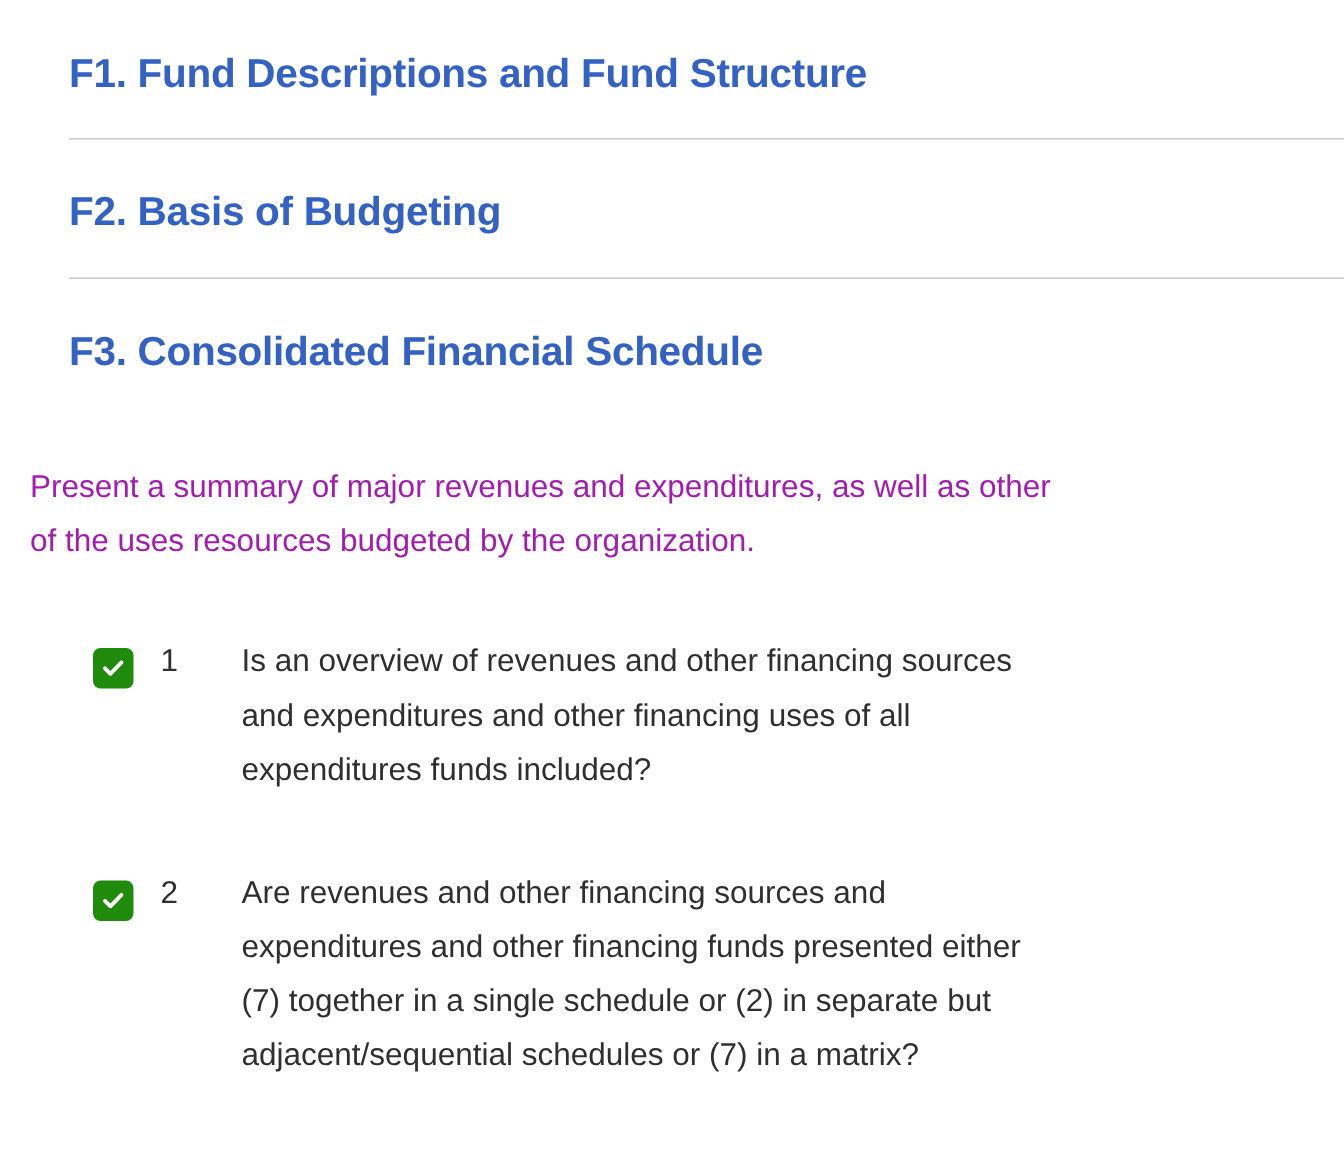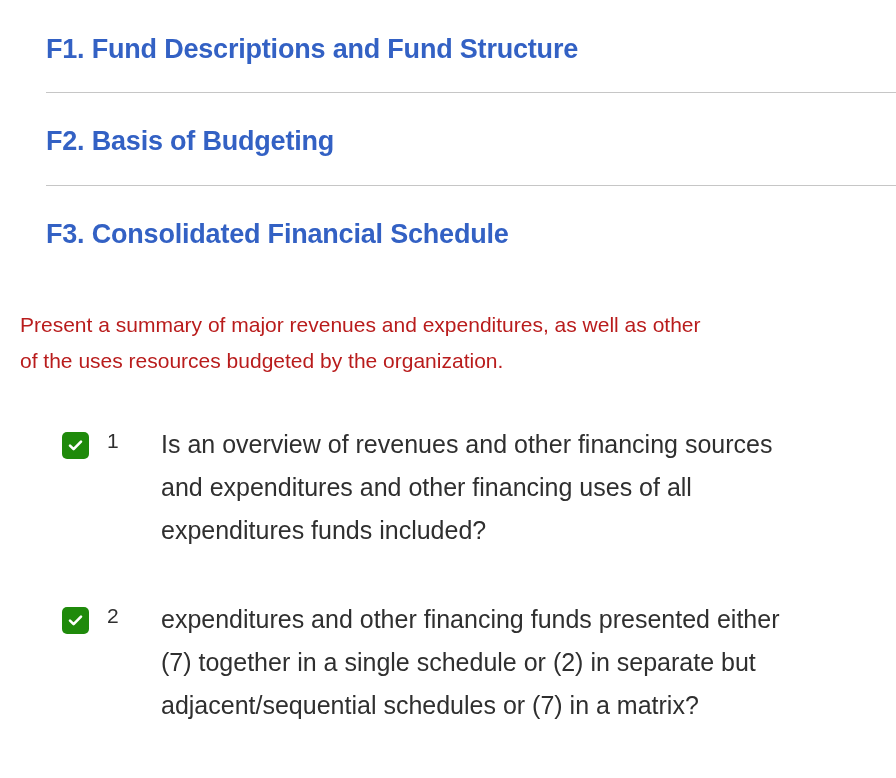--- a/index.html
+++ b/index.html
@@ -44,21 +44,21 @@
     background: #c6c6c6;
     margin-left: 46px;
     margin-right: -40px;
     margin-top: 27px;
   }
 
   
   .intro {
     margin: 0;
     padding: 57px 0 0 20px;
-    color: #b91c1c;
+    color: #a21caf;
     font-size: 21px;
     line-height: 1.72;
     white-space: nowrap;
   }
   .intro-line { display: block; }
 
   
   .questions {
     padding-top: 44px;
   }
@@ -90,21 +90,21 @@
     flex: 0 0 auto;
     padding-left: 18px;
     box-sizing: border-box;
     color: #2f2f2f;
     font-size: 21px;
     line-height: 1.72;
   }
 
   .q-text {
     color: #2f2f2f;
-    font-size: 25px;
+    font-size: 21px;
     line-height: 1.72;
     max-width: 690px;
   }
   .q-line { display: block; white-space: nowrap; }
 </style>
 </head>
 <body>
 
 <div class="page">
 
@@ -144,20 +144,21 @@
     </div>
 
     <div class="question-row">
       <span class="checkbox">
         <svg width="17" height="17" viewBox="0 0 17 17">
           <path d="M3 8.6 L6.6 12.2 L14 4.6" fill="none" stroke="#ffffff" stroke-width="2.6" stroke-linecap="round" stroke-linejoin="round"></path>
         </svg>
       </span>
       <span class="q-number">2</span>
       <span class="q-text">
+        <span class="q-line">Are revenues and other financing sources and</span>
         <span class="q-line">expenditures and other financing funds presented either</span>
         <span class="q-line">(7) together in a single schedule or (2) in separate but</span>
         <span class="q-line">adjacent/sequential schedules or (7) in a matrix?</span>
       </span>
     </div>
 
   </div>
 </div>
 
 </body></html>

